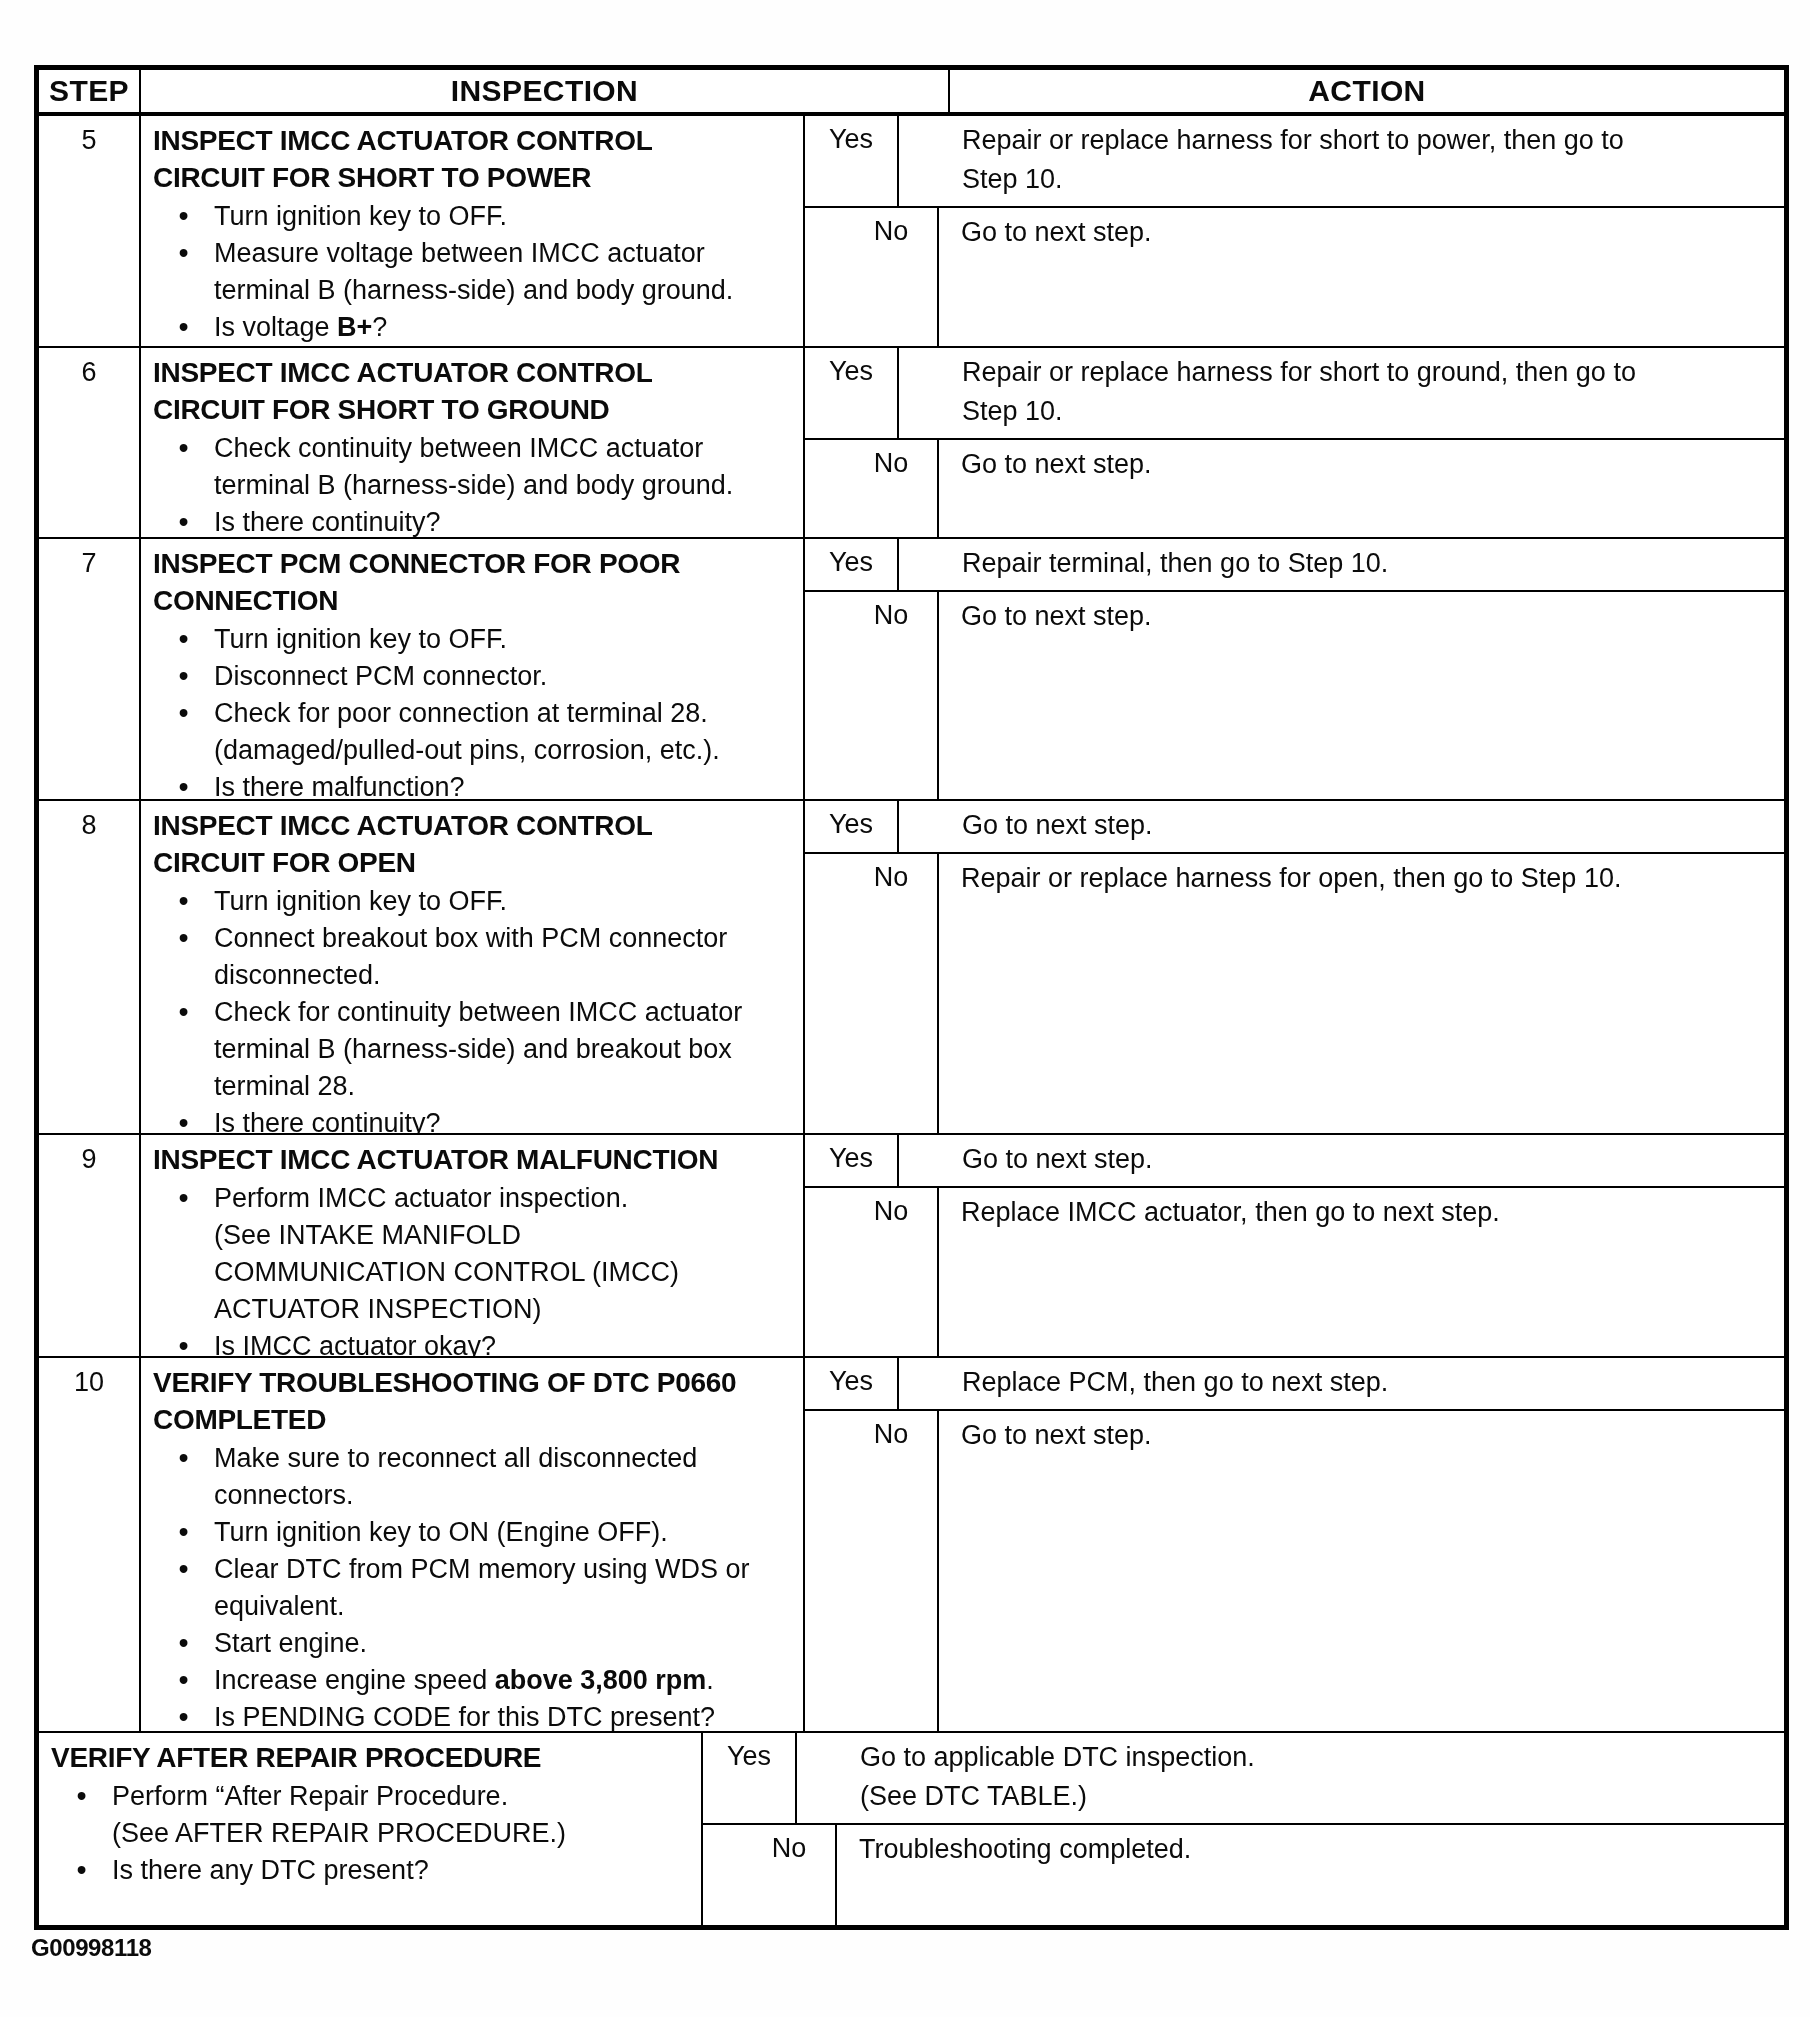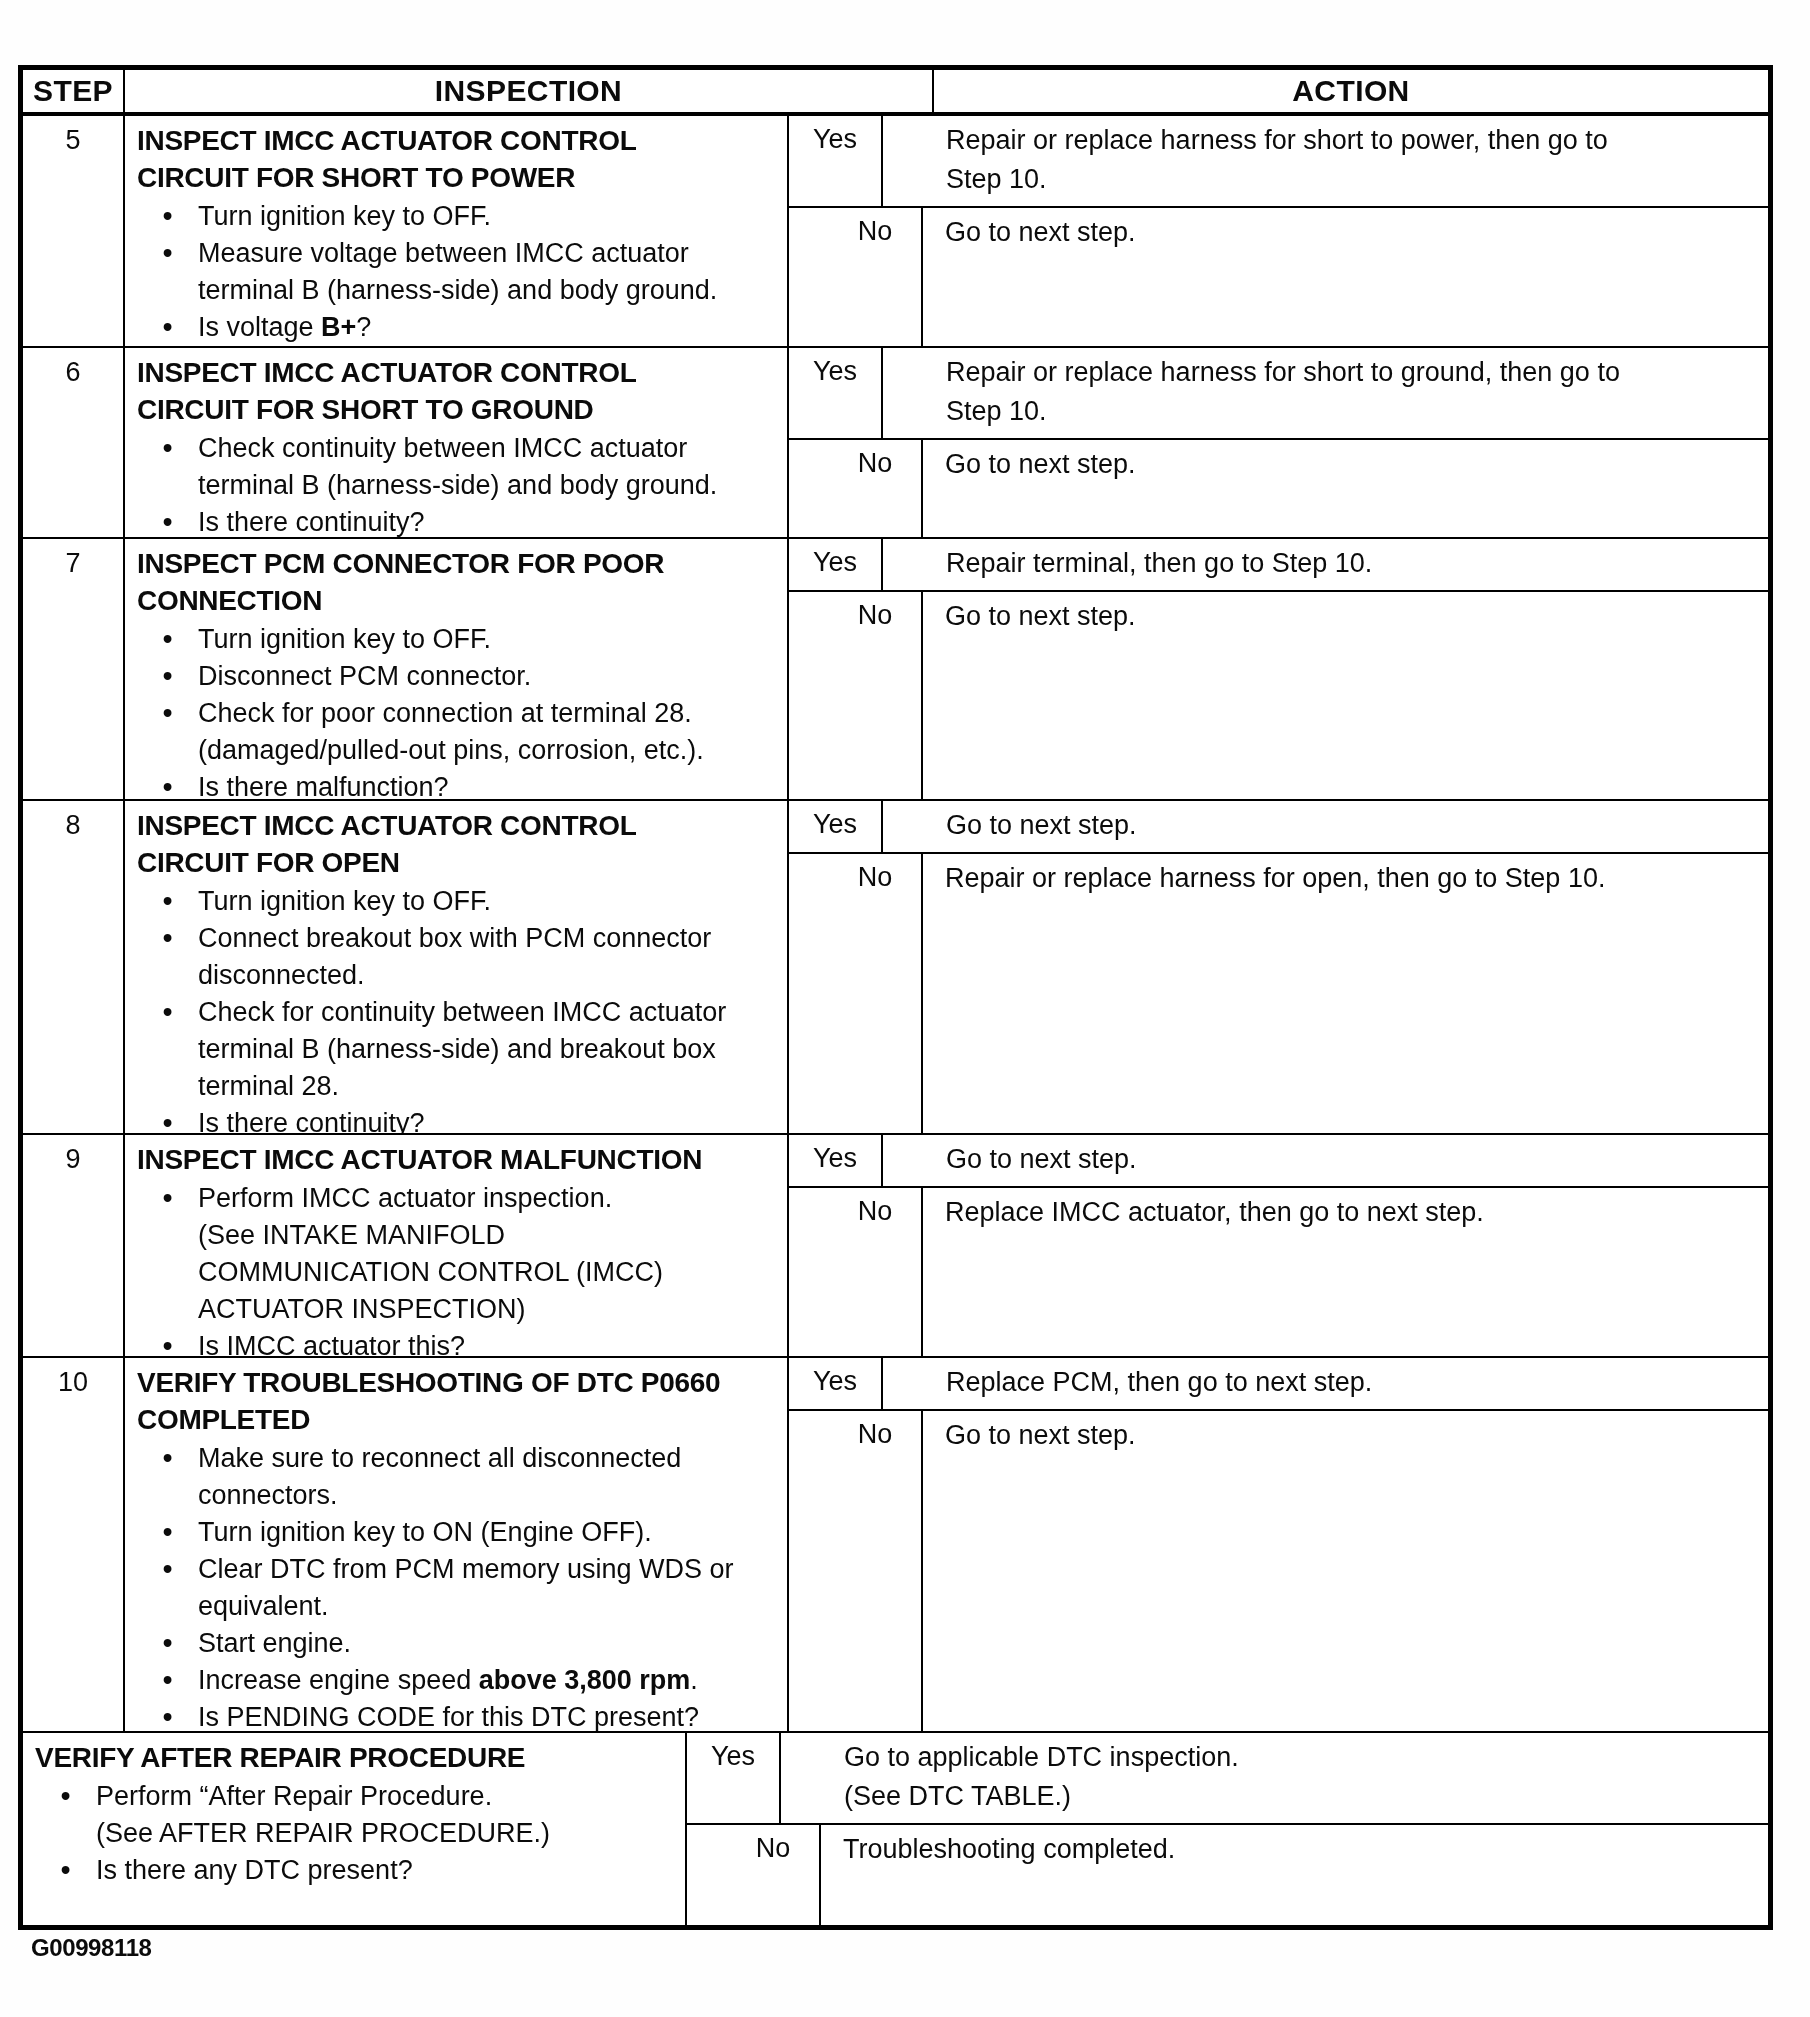--- a/index.html
+++ b/index.html
@@ -7,21 +7,21 @@
     width:1811px;height:2017px;
     background:#ffffff;
     font-family:"Liberation Sans","DejaVu Sans",sans-serif;
     color:#0b0b0b;
     position:relative;
     -webkit-font-smoothing:antialiased;
   }
   .page{position:absolute;inset:0;background:#fefefe;}
 
   .ts-table{
-    position:absolute;left:18px;top:65px;
+    position:absolute;left:34px;top:65px;
     width:1755px;height:1865px;
     border:5.1px solid #000;
     box-sizing:border-box;
     display:flex;flex-direction:column;
     background:#fff;
   }
   .row{display:flex;border-bottom:2.6px solid #000;box-sizing:border-box;overflow:hidden;}
   .row:last-child{border-bottom:none;flex:1 1 auto;}
 
   .hrow{height:46px;border-bottom:4.3px solid #000;}
@@ -195,21 +195,21 @@
 
     <section class="row r9">
       <div class="c-step">9</div>
       <div class="c-insp">
         <h3 class="title">INSPECT IMCC ACTUATOR MALFUNCTION</h3>
         <ul class="bullets">
           <li>Perform IMCC actuator inspection.
 (See INTAKE MANIFOLD
 COMMUNICATION CONTROL (IMCC)
 ACTUATOR INSPECTION)</li>
-          <li>Is IMCC actuator this?</li>
+          <li>Is IMCC actuator okay?</li>
         </ul>
       </div>
       <div class="c-act">
         <div class="act-sub yes">
           <div class="yn">Yes</div>
           <div class="act-text">Go to next step.</div>
         </div>
         <div class="act-sub no">
           <div class="yn">No</div>
           <div class="act-text">Replace IMCC actuator, then go to next step.</div>

